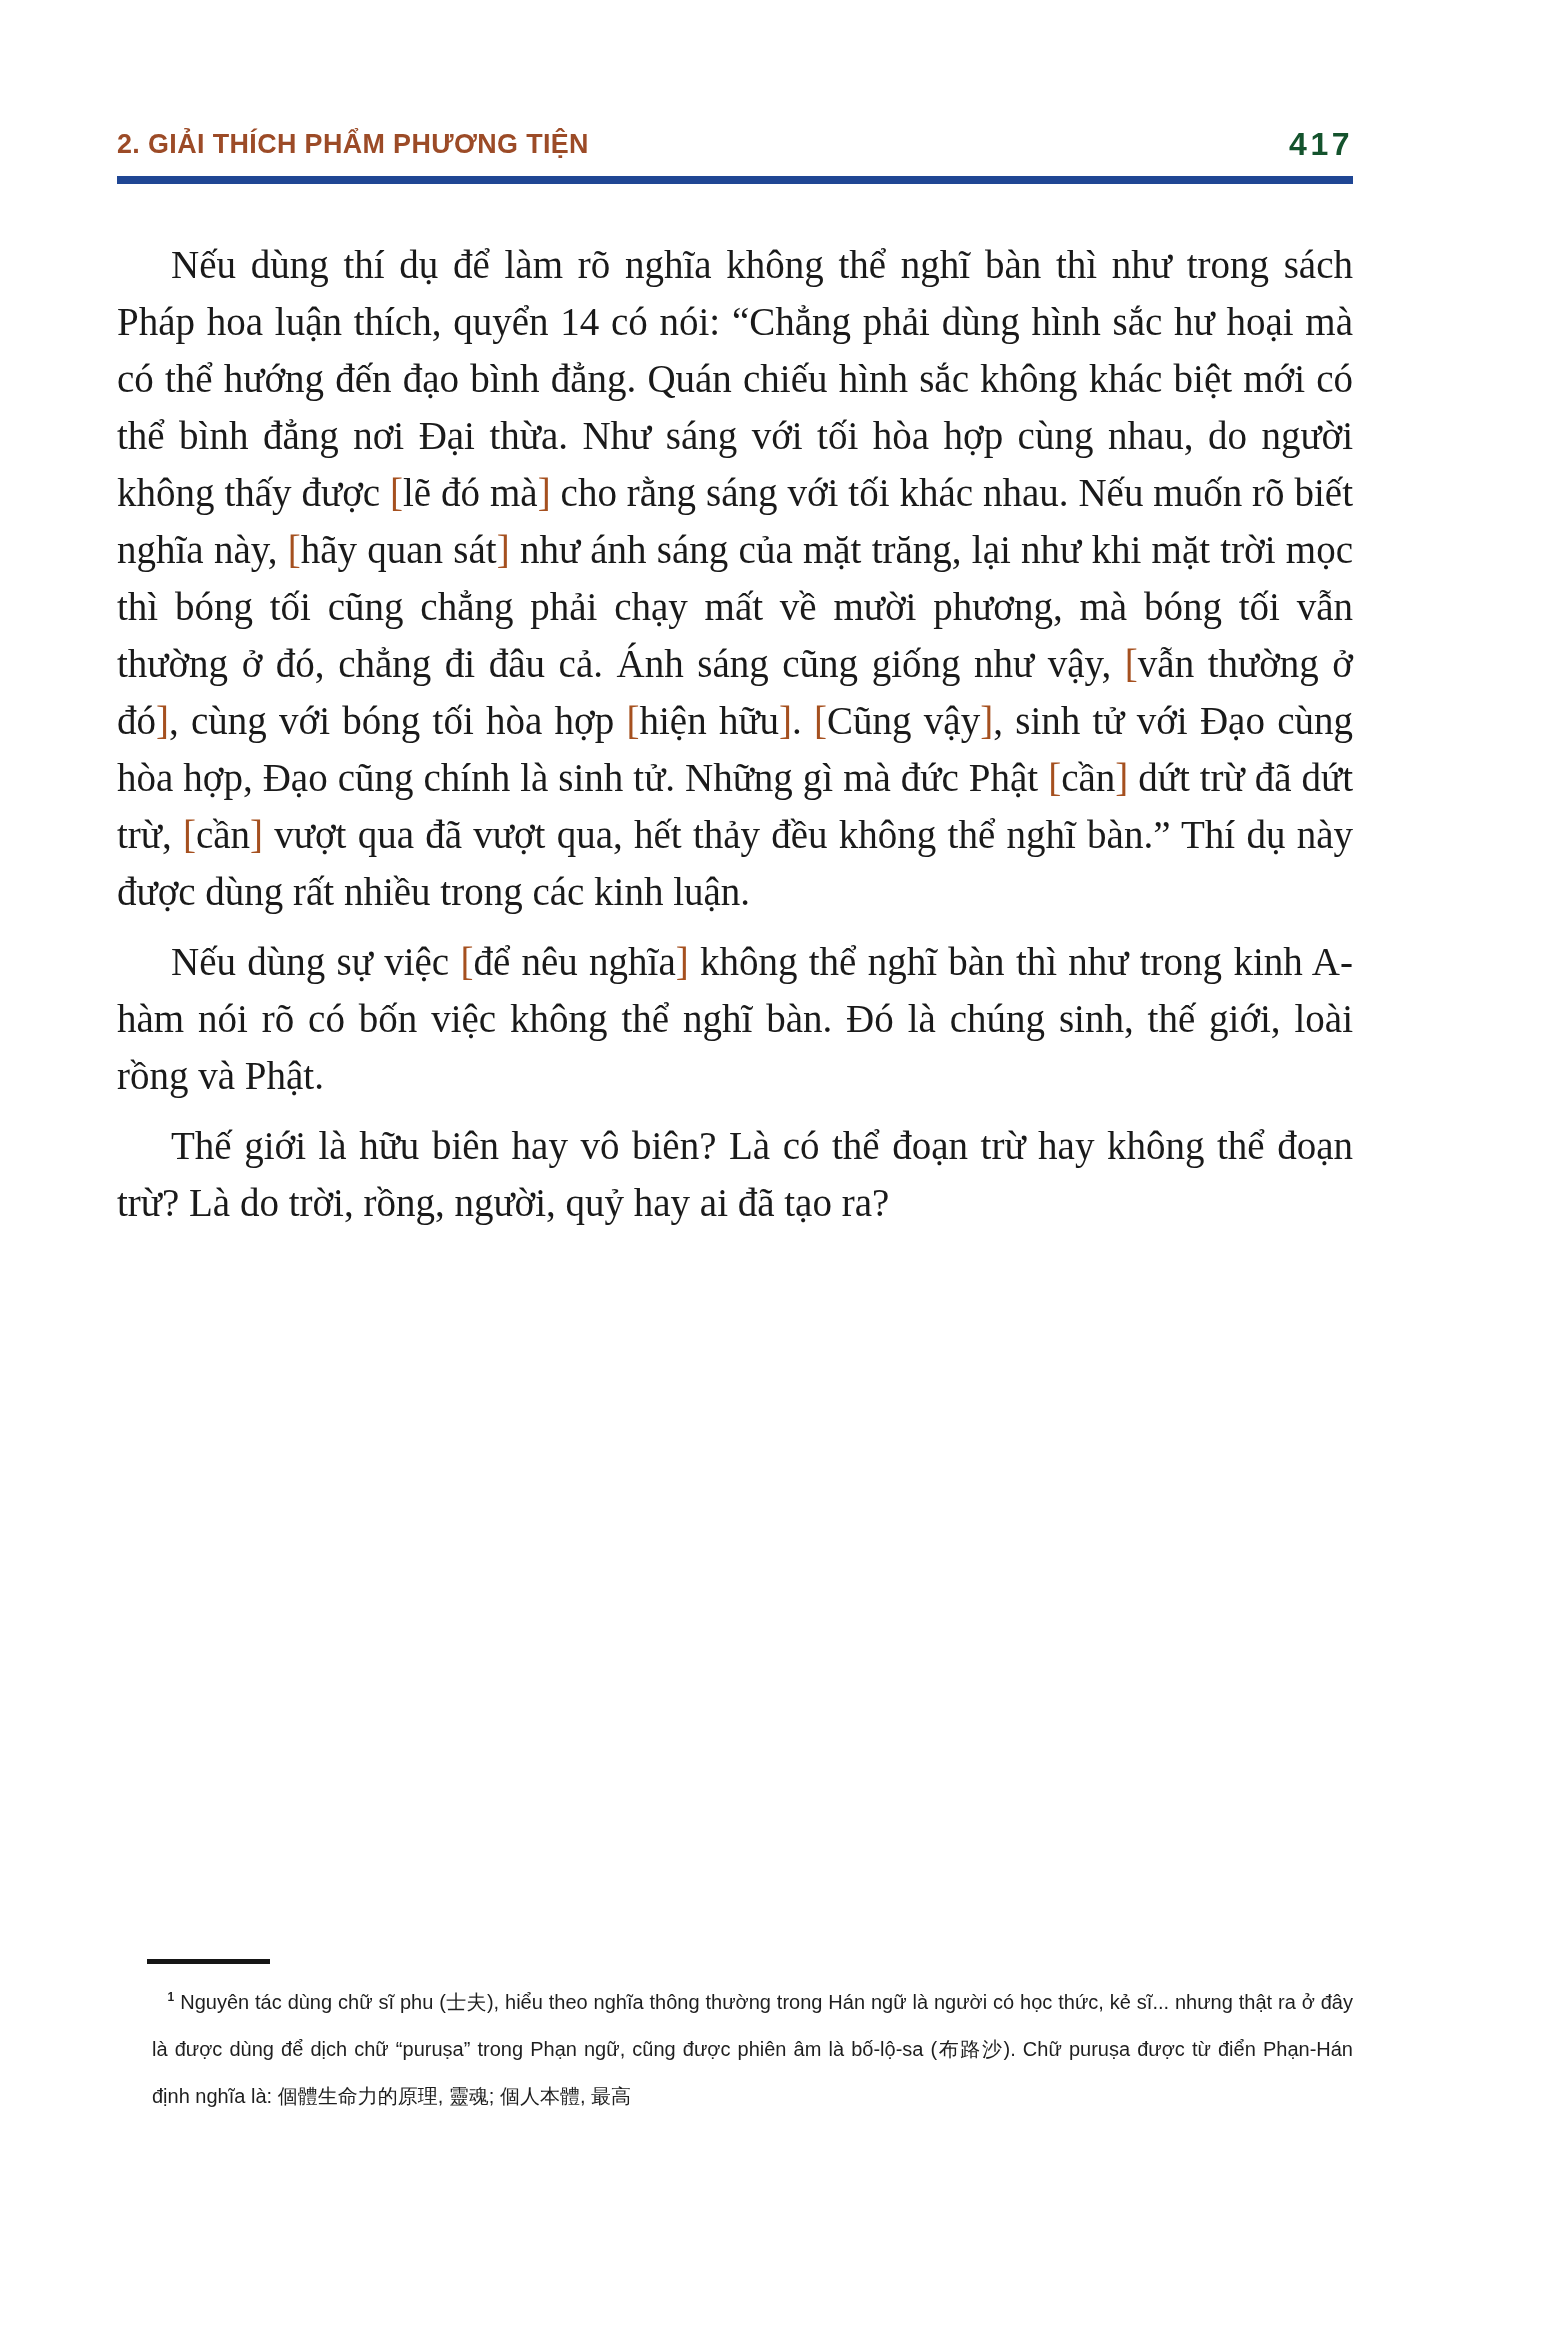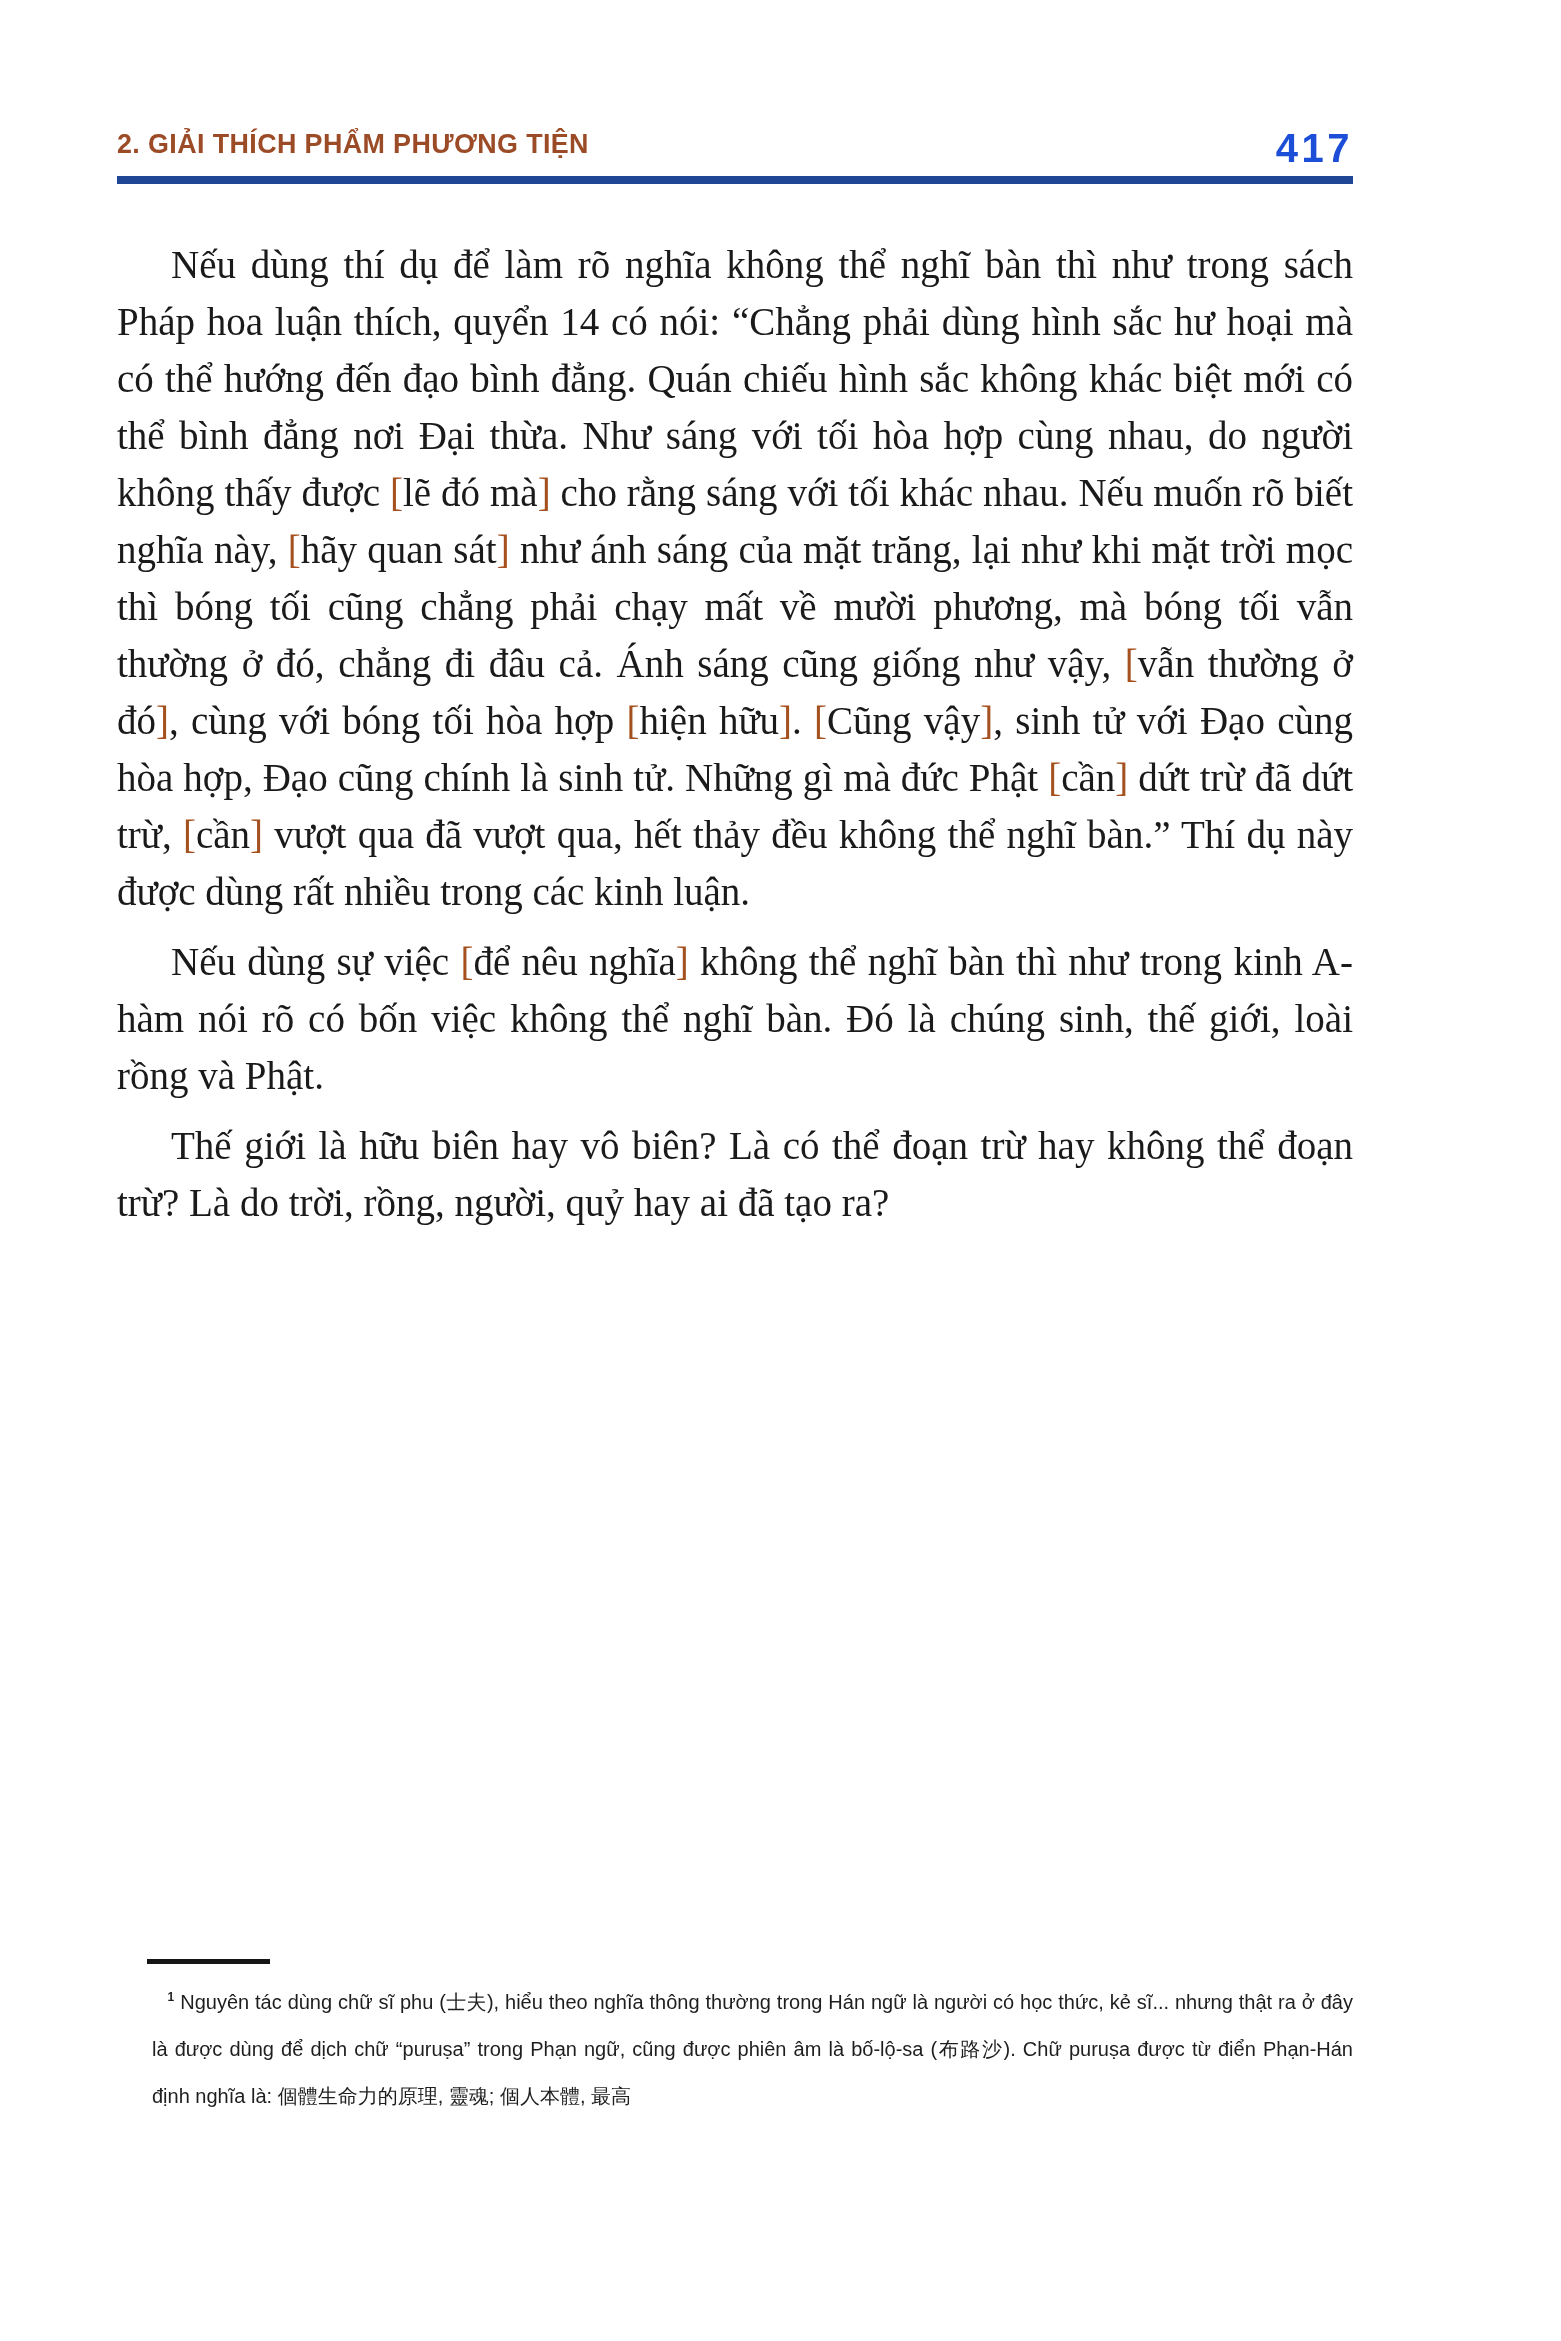--- a/index.html
+++ b/index.html
@@ -20,38 +20,38 @@
     color:var(--ink);
   }
   
   .running-header{
     position:absolute;
     top:128px;
     left:117px;
     width:1236px;
     display:flex;
     justify-content:space-between;
-    align-items:flex-start;
+    align-items:flex-end;
   }
   .header-title{
     font-family:"Liberation Sans","DejaVu Sans",sans-serif;
     font-weight:700;
     font-size:28px;
     letter-spacing:0.4px;
     color:var(--rust);
     transform:scaleX(0.96);
     transform-origin:left bottom;
     white-space:nowrap;
   }
   .page-number{
     font-family:"Liberation Sans","DejaVu Sans",sans-serif;
     font-weight:700;
-    font-size:40px;
+    font-size:32px;
     letter-spacing:3.5px;
-    color:#1d4ed8;
+    color:#14532d;
     line-height:1;
   }
   .header-rule{
     position:absolute;
     top:176px;
     left:117px;
     width:1236px;
     height:7.8px;
     background:var(--rule);
   }

